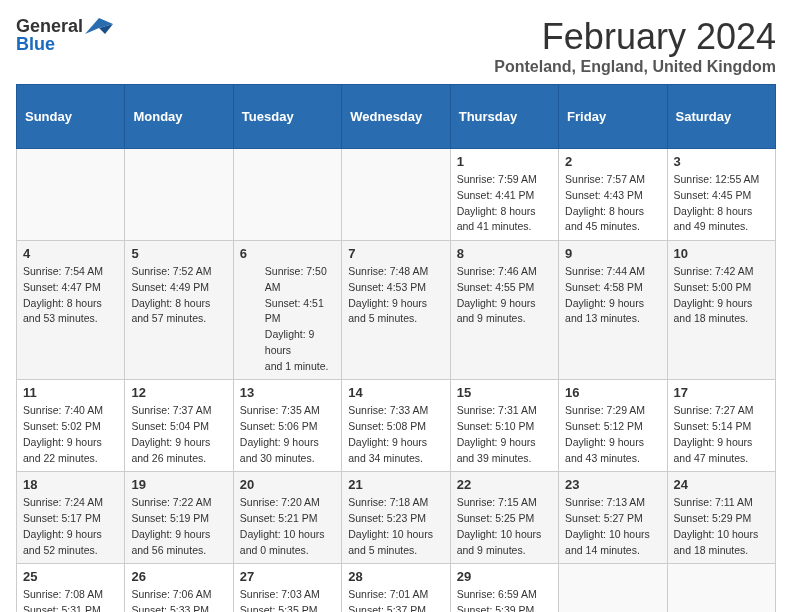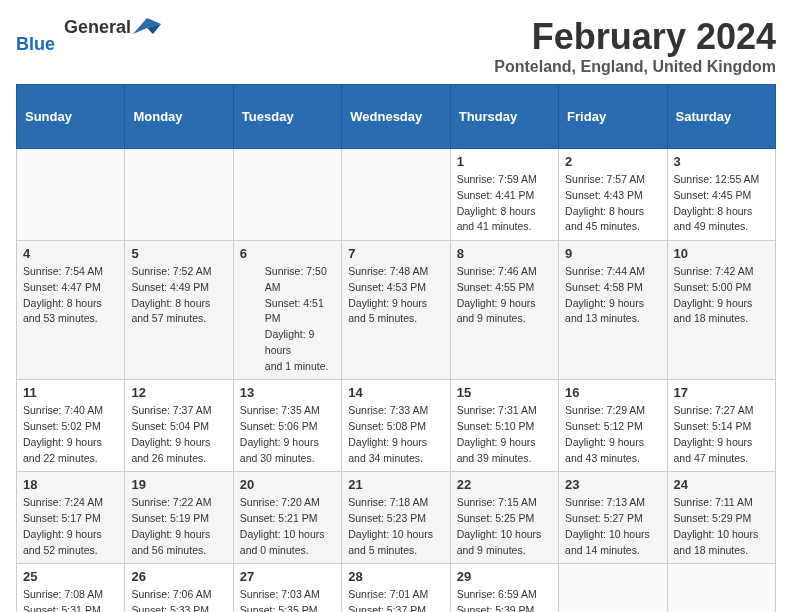--- a/index.html
+++ b/index.html
@@ -34,21 +34,21 @@
     .logo-bird {
       width: 28px;
       height: 22px;
       margin-left: 2px;
     }
     .title-area {
       text-align: right;
     }
     .main-title {
       font-size: 36px;
-      font-weight: bold;
+      font-weight: normal;
       color: #333;
     }
     .subtitle {
       font-size: 16px;
       color: #555;
       font-weight: bold;
     }
     .calendar {
       width: 100%;
       border-collapse: collapse;
@@ -92,21 +92,21 @@
     tr:nth-child(even) td.empty {
       background-color: #f0f0f0;
     }
   </style>
 </head>
 <body>
 
 <div class="header-area">
   <div class="logo">
     <div style="display:flex; flex-direction:column; align-items:flex-start;">
-      <div style="display:flex; align-items:center;margin-left:48px;">
+      <div style="display:flex; align-items:flex-start;">
         <span class="logo-text-general">General</span>
         <svg class="logo-bird" viewBox="0 0 28 22" xmlns="http://www.w3.org/2000/svg">
           <polygon points="0,18 14,2 28,8 14,12" fill="#2a6cb0"></polygon>
           <polygon points="14,12 28,8 20,18" fill="#1a4f8a"></polygon>
         </svg>
       </div>
       <span class="logo-text-blue" style="margin-top:-4px;">Blue</span>
     </div>
   </div>
   <div class="title-area">

